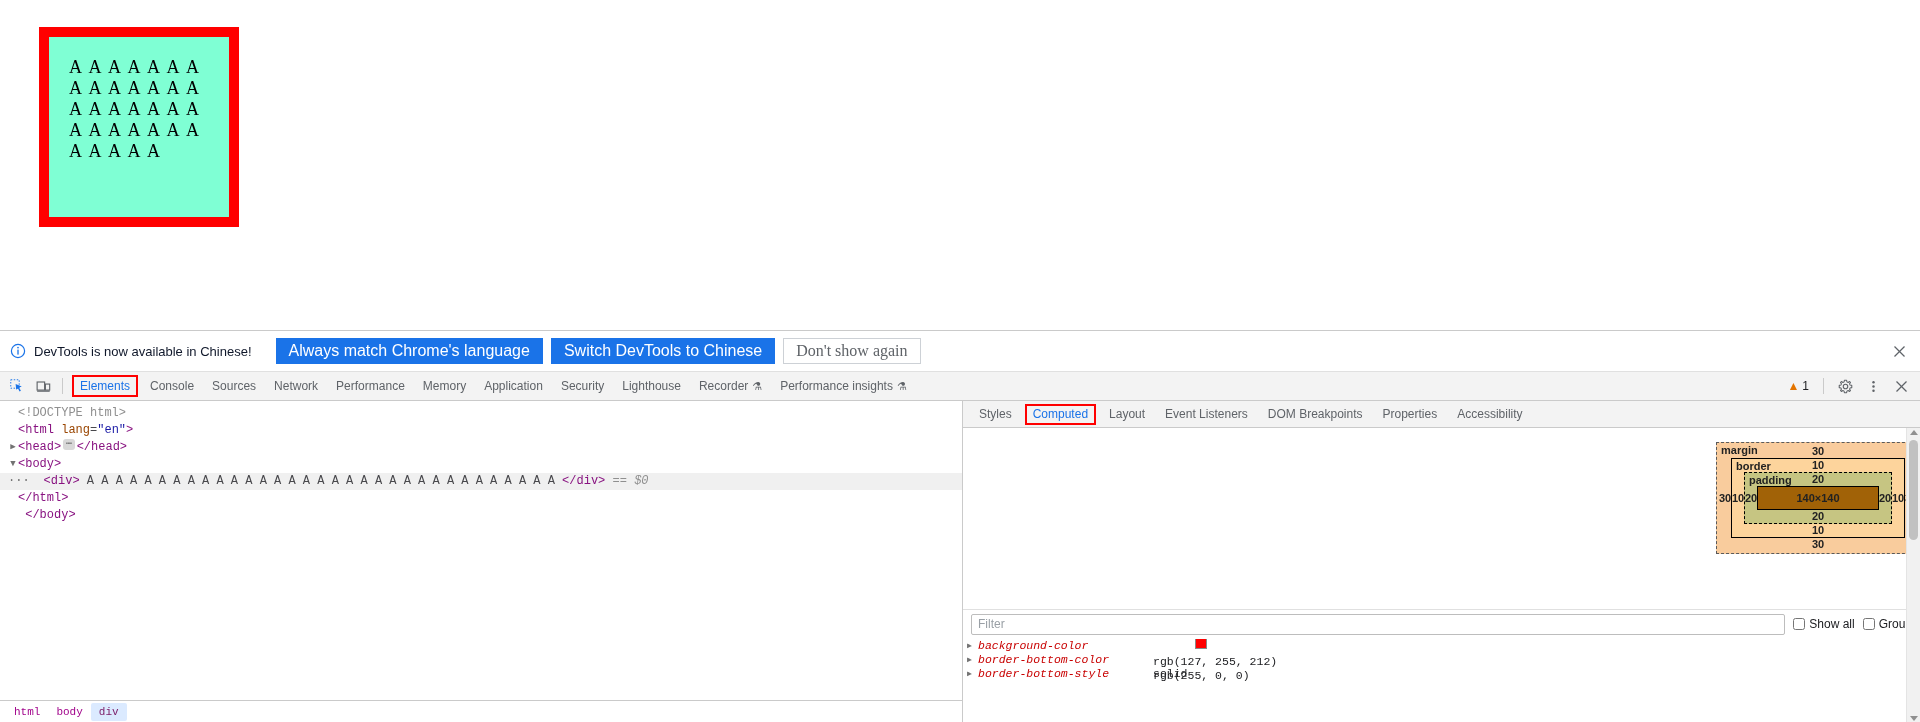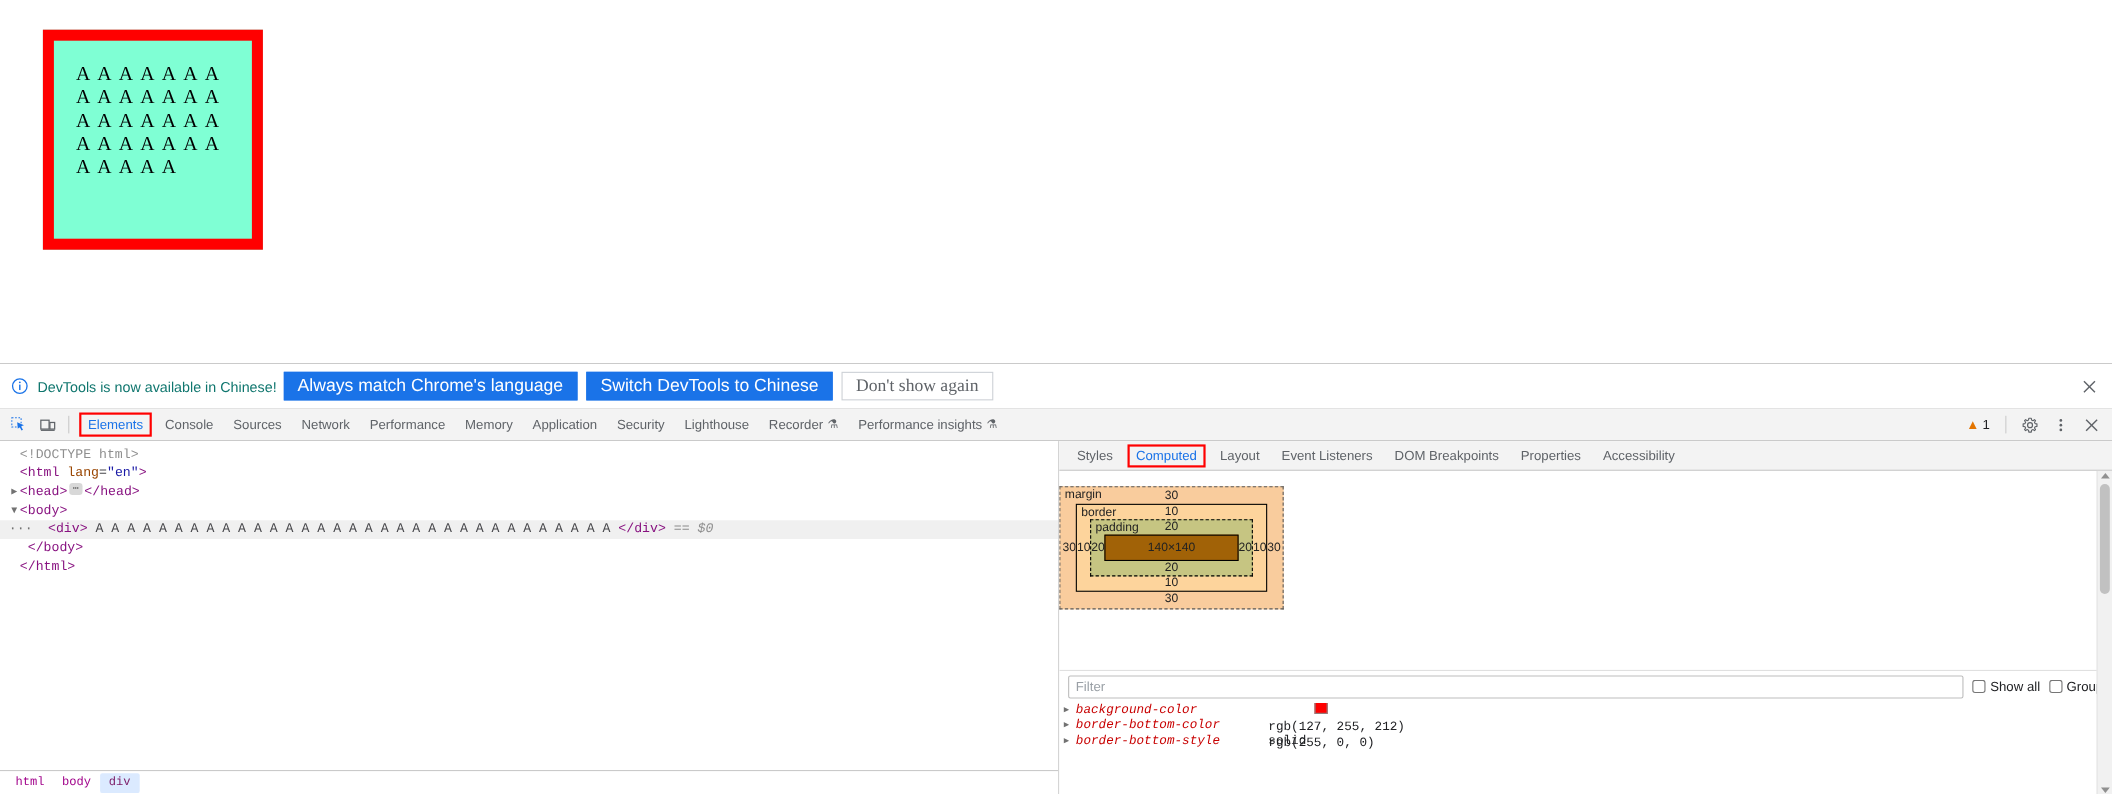--- a/index.html
+++ b/index.html
@@ -46,21 +46,21 @@
     display:flex; align-items:center;
     padding:0 10px 0 10px;
     background:#ffffff;
     border-bottom:1px solid #e0e0e0;
     font-size:13px;
   }
   .infobar-icon {
     width:16px; height:16px; margin-right:8px;
     flex:0 0 auto; display:flex; align-items:center; justify-content:center;
   }
-  .infobar-text { color:#0f766e; font-size:13px; margin-right:6px; white-space:nowrap; }
+  .infobar-text { color:#0f172a; font-size:13px; margin-right:24px; white-space:nowrap; }
   .btn-pill {
     border-radius:0; height:24px; line-height:24px;
     padding:0 12px; font-size:16px; cursor:pointer;
     margin-right:8px; white-space:nowrap; border:1px solid transparent;
   }
   .btn-primary { background:#1a73e8; color:#ffffff; border-color:#1a73e8; }
   .btn-ghost { background:#ffffff; color:#5f6368; border:1px solid #cdd1d6;font-family:Liberation Serif, serif; }
   .infobar-close {
     margin-left:auto; width:22px; height:22px; cursor:pointer;
     display:flex; align-items:center; justify-content:center; color:#5f6368;
@@ -144,21 +144,21 @@
     background:#f3f3f3; border-bottom:1px solid #cacaca; padding-left:6px;
   }
   .stab { height:26px; line-height:26px; padding:0 10px; font-size:12px; color:#5f6368; cursor:pointer; white-space:nowrap;}
   .stab.selected { color:#1a73e8; }
   .stab.redbox {
     box-sizing:border-box; border:2px solid #ff0000; height:21px; line-height:17px;
     padding:0 6px; margin:0 3px;
   }
   .computed-body { flex:1 1 auto; display:flex; flex-direction:column; min-height:0; position:relative; overflow:hidden;}
 
-  .boxmodel-wrap { flex:0 0 auto; display:flex; justify-content:flex-start; padding:14px 0 12px 0; }
+  .boxmodel-wrap { flex:0 0 auto; display:flex; justify-content:flex-end; padding:14px 0 12px 0;font-weight:bold; }
   .bm {
     font-family:"Liberation Sans", sans-serif; font-size:11px; color:#222;
     position:relative;
   }
   .bm-margin {
     background:#f9cc9d; border:1px dashed #5a5a5a;
     padding:2px; width:204px; box-sizing:border-box;
   }
   .bm-border {
     background:#fdd49c; border:1px solid #000;
@@ -348,26 +348,26 @@
             <span class="tag">&lt;</span><span class="tag">body</span><span class="tag">&gt;</span>
           </div>
 
           <div class="dom-line selected">
             <span class="dots-gutter">···</span>
             <span class="txt">   </span><span class="tag">&lt;</span><span class="tag">div</span><span class="tag">&gt;</span><span class="txt"> </span><span class="txt">A A A A A A A A A A A A A A A A A A A A A A A A A A A A A A A A A</span><span class="txt"> </span><span class="tag">&lt;/div&gt;</span><span class="txt"> </span><span class="dollar">== $0</span>
           </div>
 
           <div class="dom-line">
             <span class="twisty"></span>
+            <span class="tag">&lt;/html&gt;</span>
+          </div>
+
+          <div class="dom-line">
+            <span class="twisty"></span>
             <span class="txt"> </span><span class="tag">&lt;/body&gt;</span>
-          </div>
-
-          <div class="dom-line">
-            <span class="twisty"></span>
-            <span class="tag">&lt;/html&gt;</span>
           </div>
 
         </div>
         <div class="crumbs">
           <span class="crumb">html</span>
           <span class="crumb">body</span>
           <span class="crumb active">div</span>
         </div>
       </div>
 

